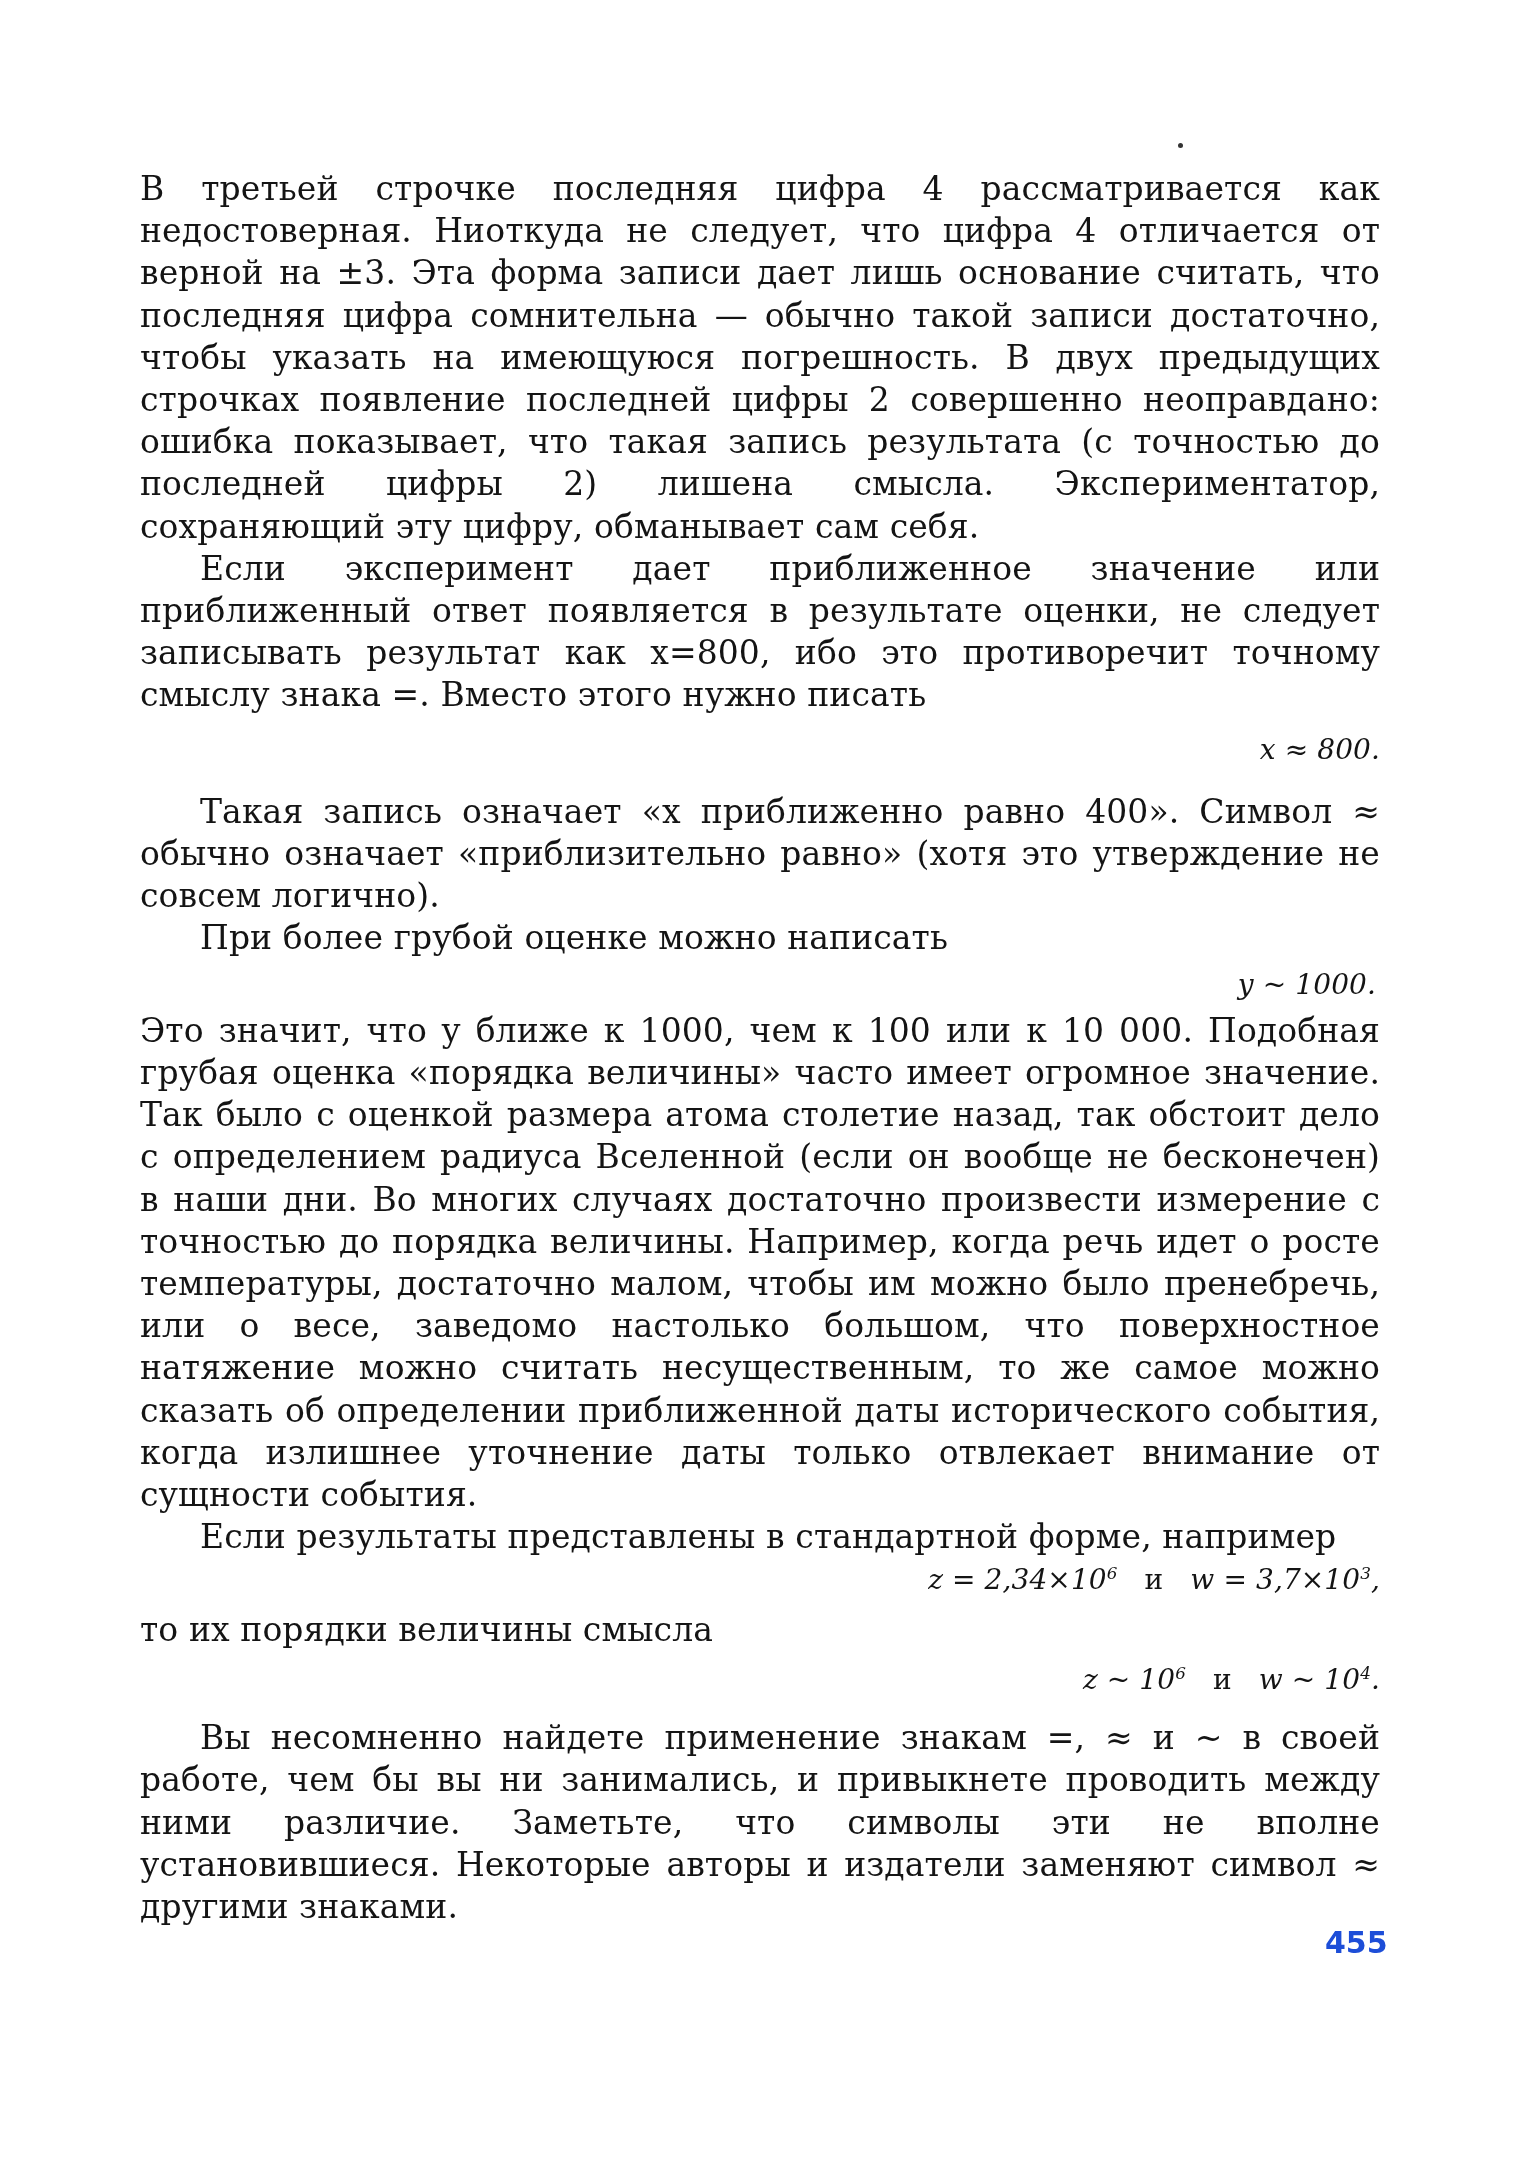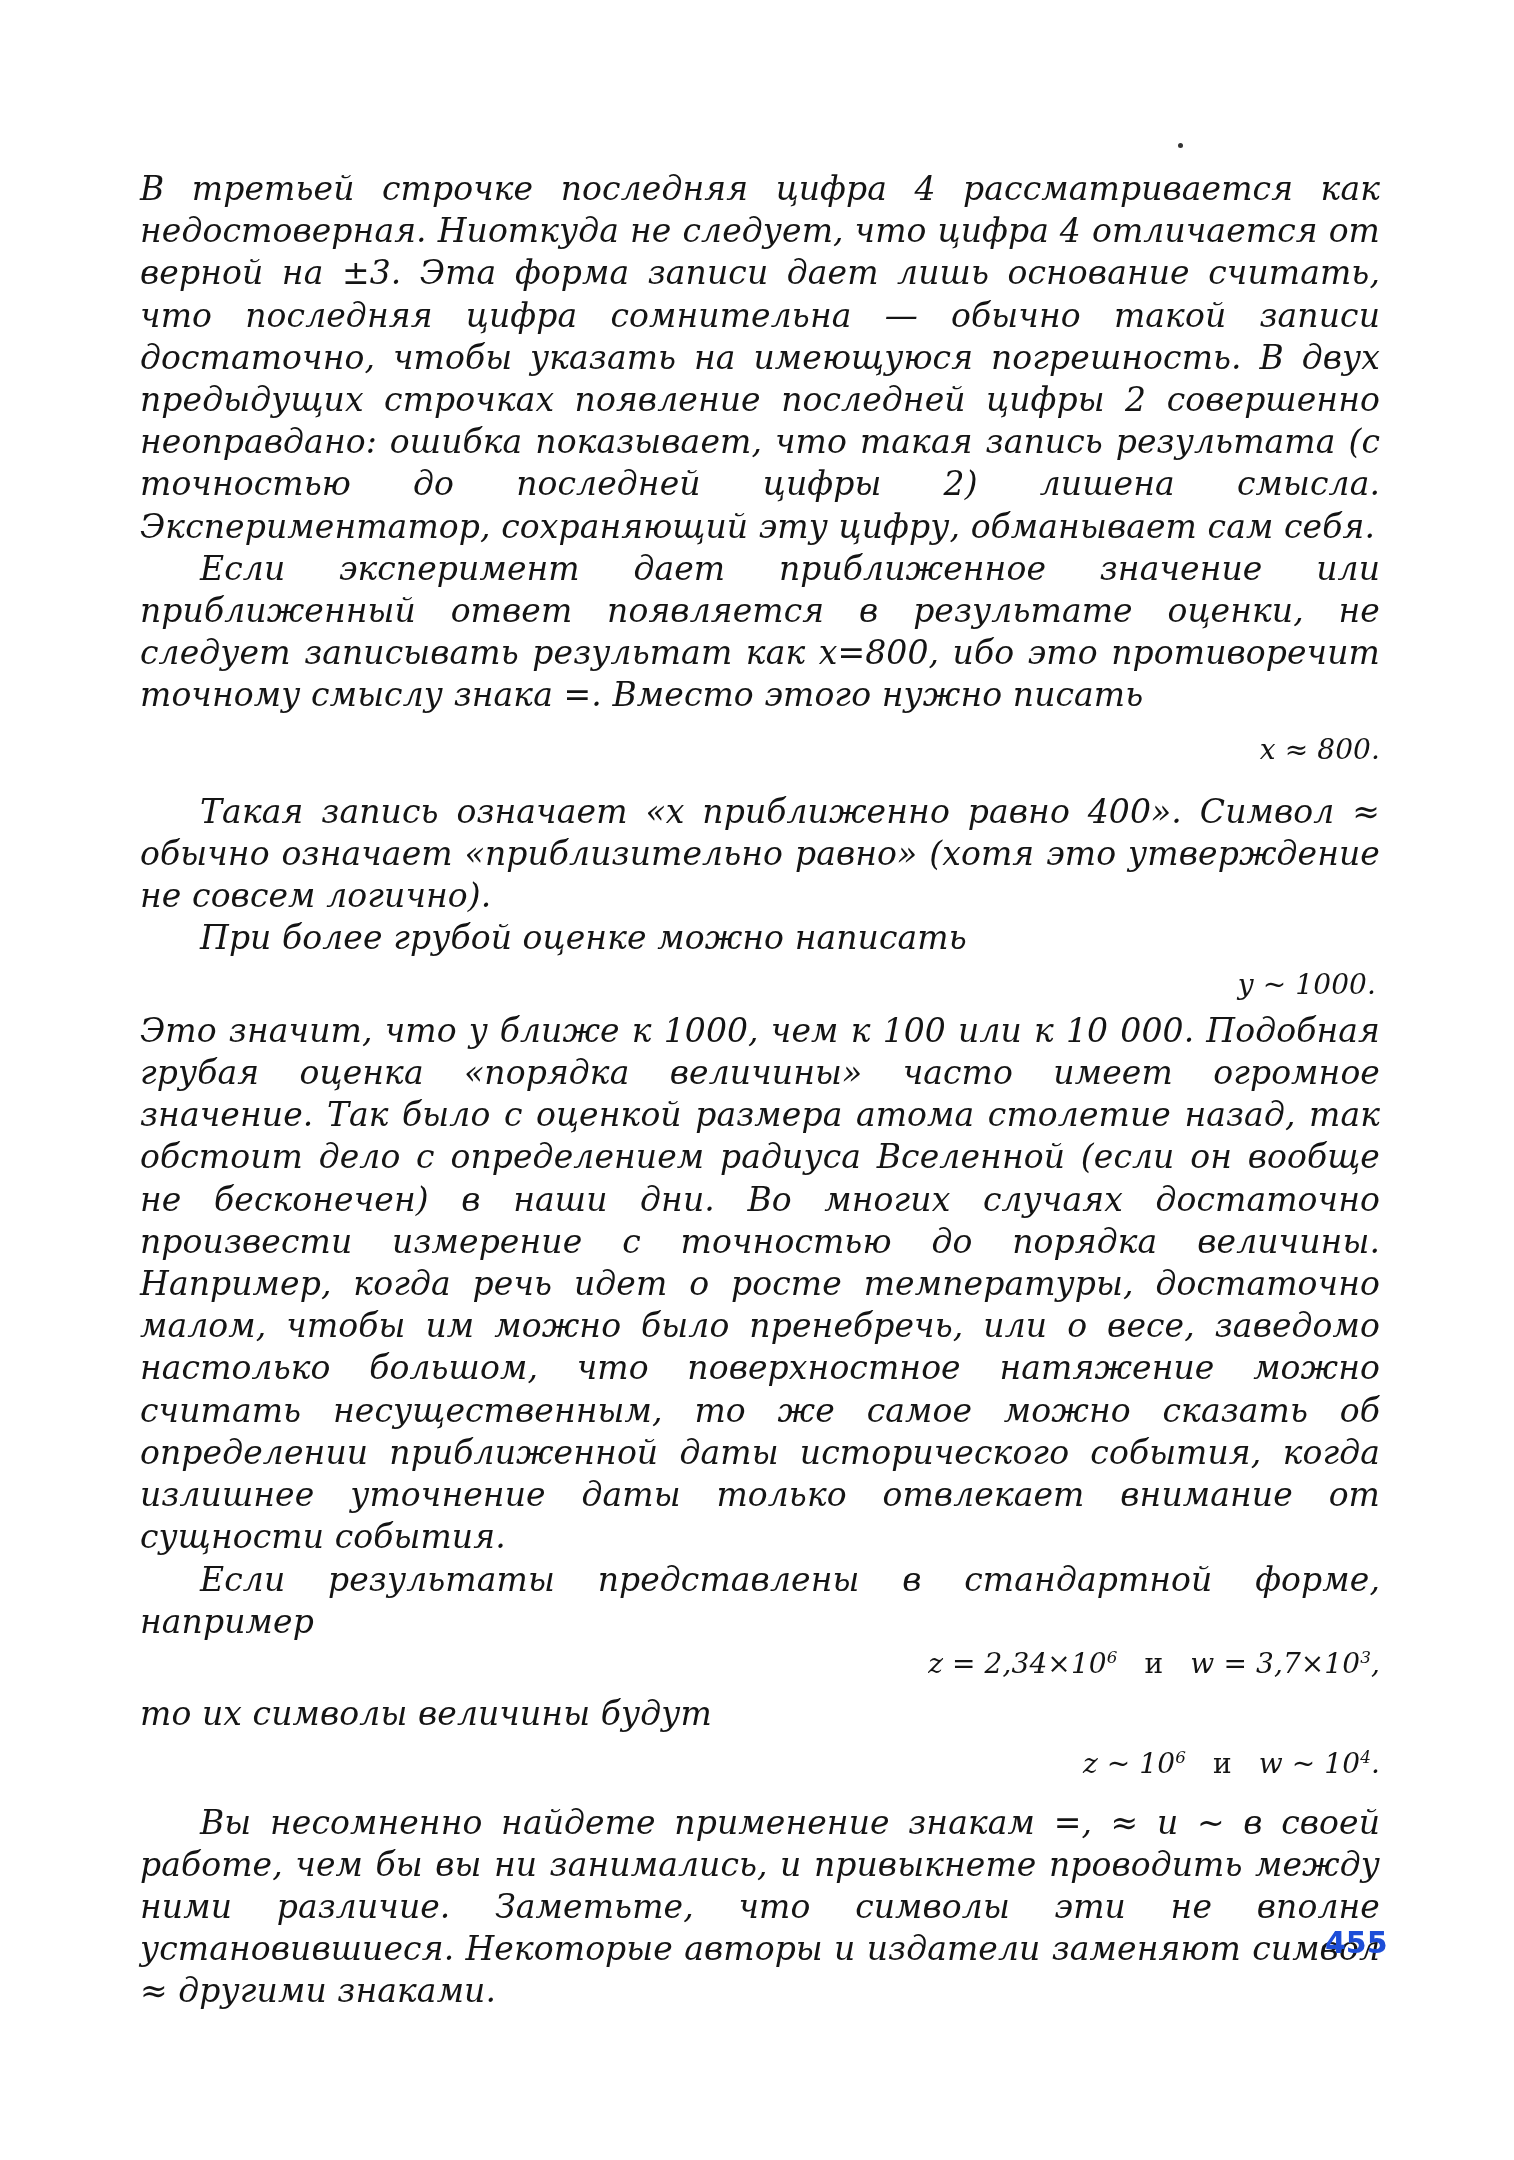--- a/index.html
+++ b/index.html
@@ -7,21 +7,21 @@
     .page {
       position: absolute; left: 0; top: 0; width: 1514px; height: 2160px;
       background: #ffffff; color: #141414;
       font-family: "DejaVu Serif", "Liberation Serif", serif;
     }
     .text-block {
       position: absolute; left: 140px; width: 1240px; top: 168px;
       font-size: 33px; line-height: 42.2px; text-align: justify;
       letter-spacing: 0.1px;
     }
-    .para { margin: 0; font-style: italic; }
+    .para { margin: 0; }
     .indent { text-indent: 60px; }
     .formula {
       text-align: right; margin: 0; font-style: italic;
       font-size: 28px;
     }
     .formula-800 { margin-top: 12px; margin-bottom: 20px; }
     .formula-y { margin: 4px; }
     .formula-zw { margin: 0 0 8px 0; }
     .formula-zw2 { margin: 8px 0 16px 0; }
     .page-number {
@@ -48,21 +48,21 @@
     <p class="para indent">Такая запись означает «x приближенно равно 400». Символ ≈ обычно означает «приблизительно равно» (хотя это утверждение не совсем логично).</p>
     <p class="para indent">При более грубой оценке можно написать</p>
     <p class="formula formula-y">y ~ 1000.</p>
     <p class="para">Это значит, что y ближе к 1000, чем к 100 или к 10 000. Подобная грубая оценка «порядка величины» часто имеет огромное значение. Так было с оценкой размера атома столетие назад, так обстоит дело с определением радиуса Вселенной (если он вообще не бесконечен) в наши дни. Во многих случаях достаточно произвести измерение с точностью до порядка величины. Например, когда речь идет о росте температуры, достаточно малом, чтобы им можно было пренебречь, или о весе, заведомо настолько большом, что поверхностное натяжение можно считать несущественным, то же самое можно сказать об определении приближенной даты исторического события, когда излишнее уточнение даты только отвлекает внимание от сущности события.</p>
     <p class="para indent">Если результаты представлены в стандартной форме, например</p>
     <p class="formula formula-zw">
       <span>z = 2,34×10</span><sup>6</sup>
       &nbsp;&nbsp;<span style="font-style:normal">и</span>&nbsp;&nbsp;
       <span>w = 3,7×10</span><sup>3</sup><span>,</span>
     </p>
-    <p class="para">то их символы величины будут</p>
+    <p class="para">то их порядки величины смысла</p>
     <p class="formula formula-zw2">
       <span>z ~ 10</span><sup>6</sup>
       &nbsp;&nbsp;<span style="font-style:normal">и</span>&nbsp;&nbsp;
       <span>w ~ 10</span><sup>4</sup><span>.</span>
     </p>
     <p class="para indent">Вы несомненно найдете применение знакам =, ≈ и ~ в своей работе, чем бы вы ни занимались, и привыкнете проводить между ними различие. Заметьте, что символы эти не вполне установившиеся. Некоторые авторы и издатели заменяют символ ≈ другими знаками.</p>
   </div>
 
   <div class="page-number">455</div>
 </div>

